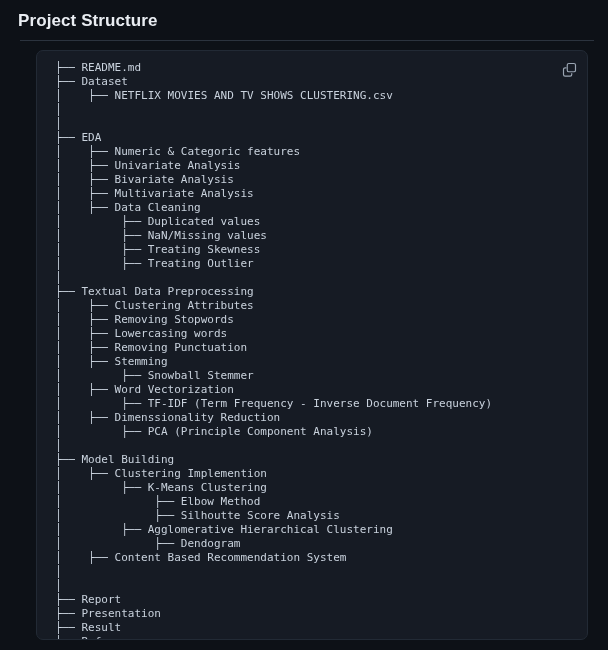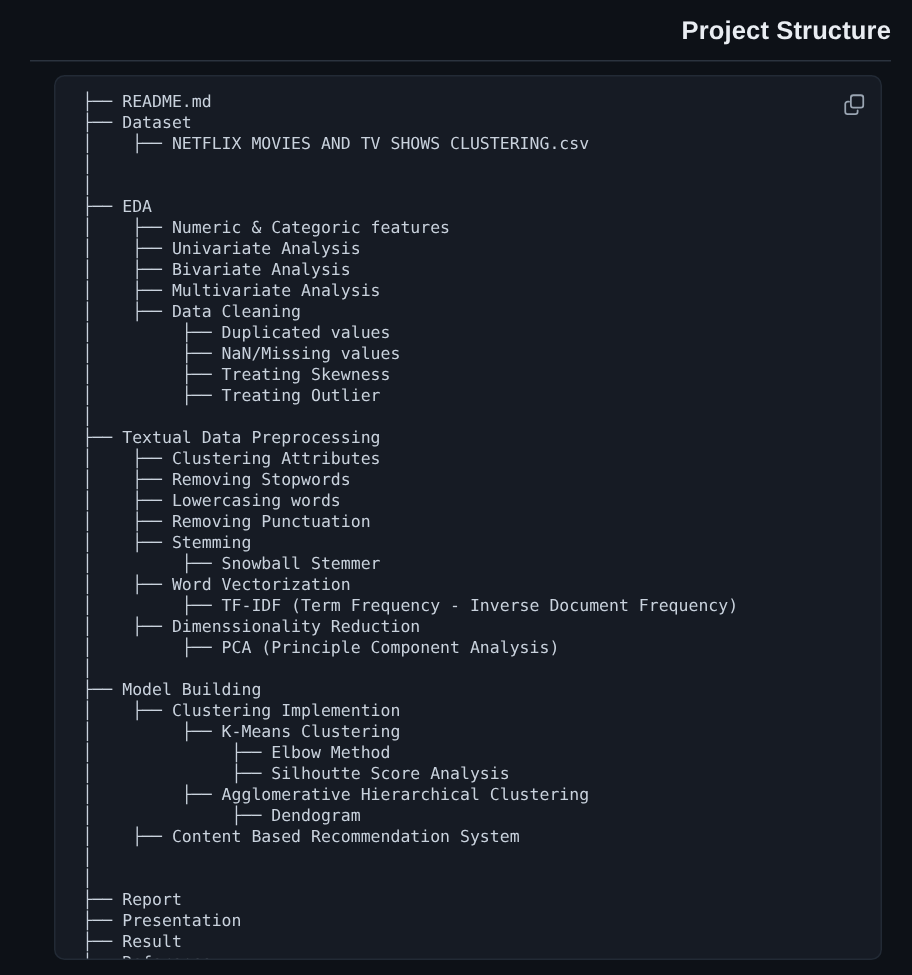--- a/index.html
+++ b/index.html
@@ -32,21 +32,20 @@
   }
 
   .page-title {
     font-family: "Liberation Sans", sans-serif;
     font-size: 17px;
     font-weight: bold;
     color: #e9edf2;
     letter-spacing: 0.1px;
     line-height: 22px;
     white-space: nowrap;
-    text-align: right;
   }
 
   .title-rule {
     margin: 8px 0 0 2px;
     height: 1px;
     background: #2b333e;
   }
 
   
   .panel-wrap {

